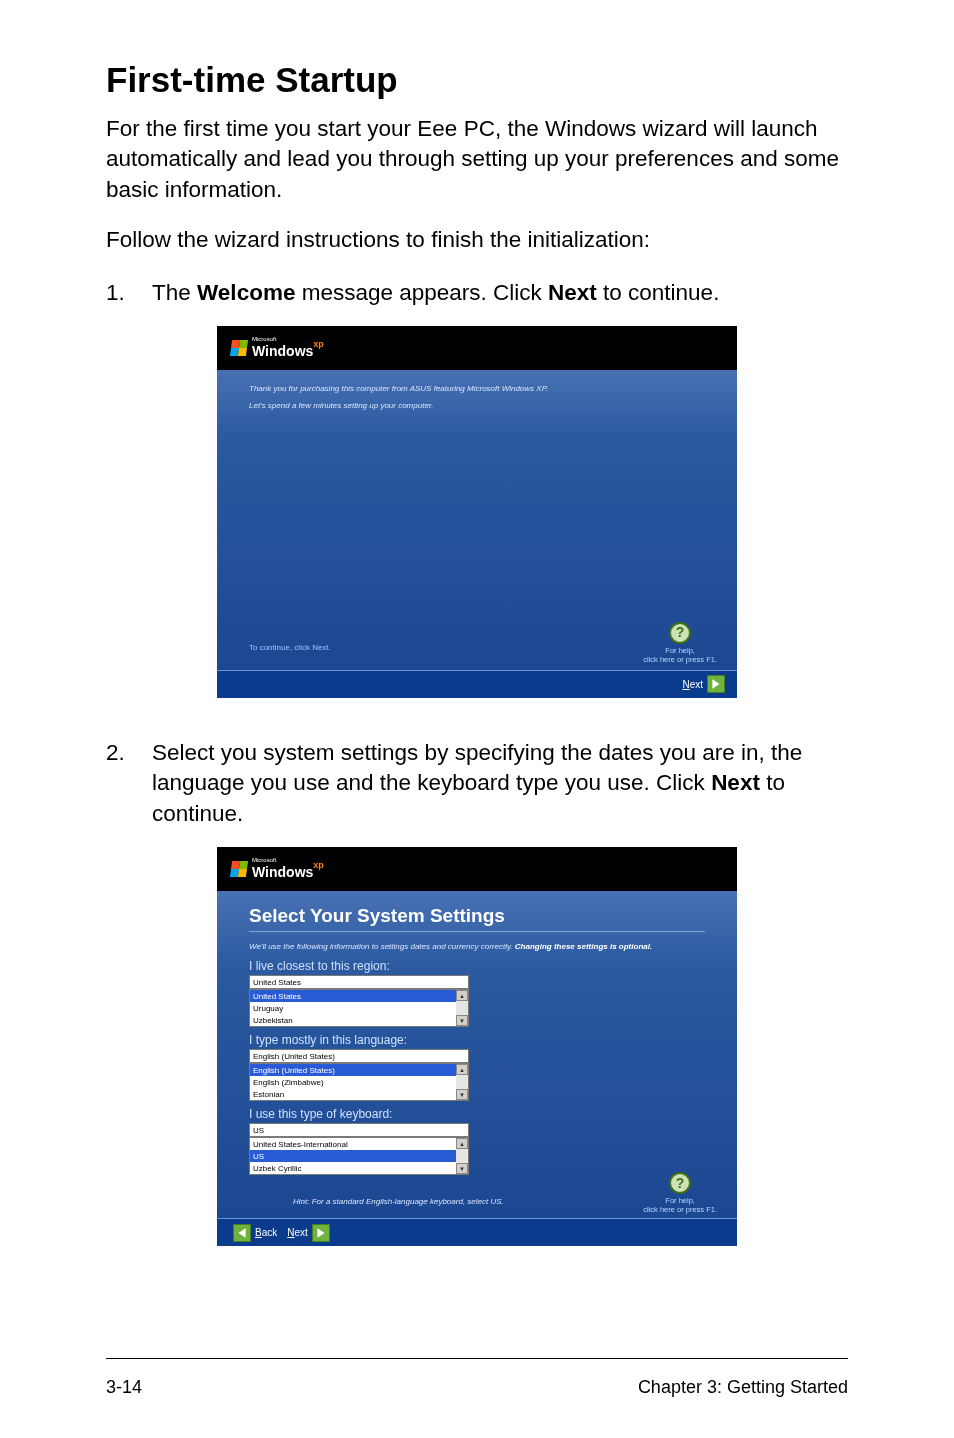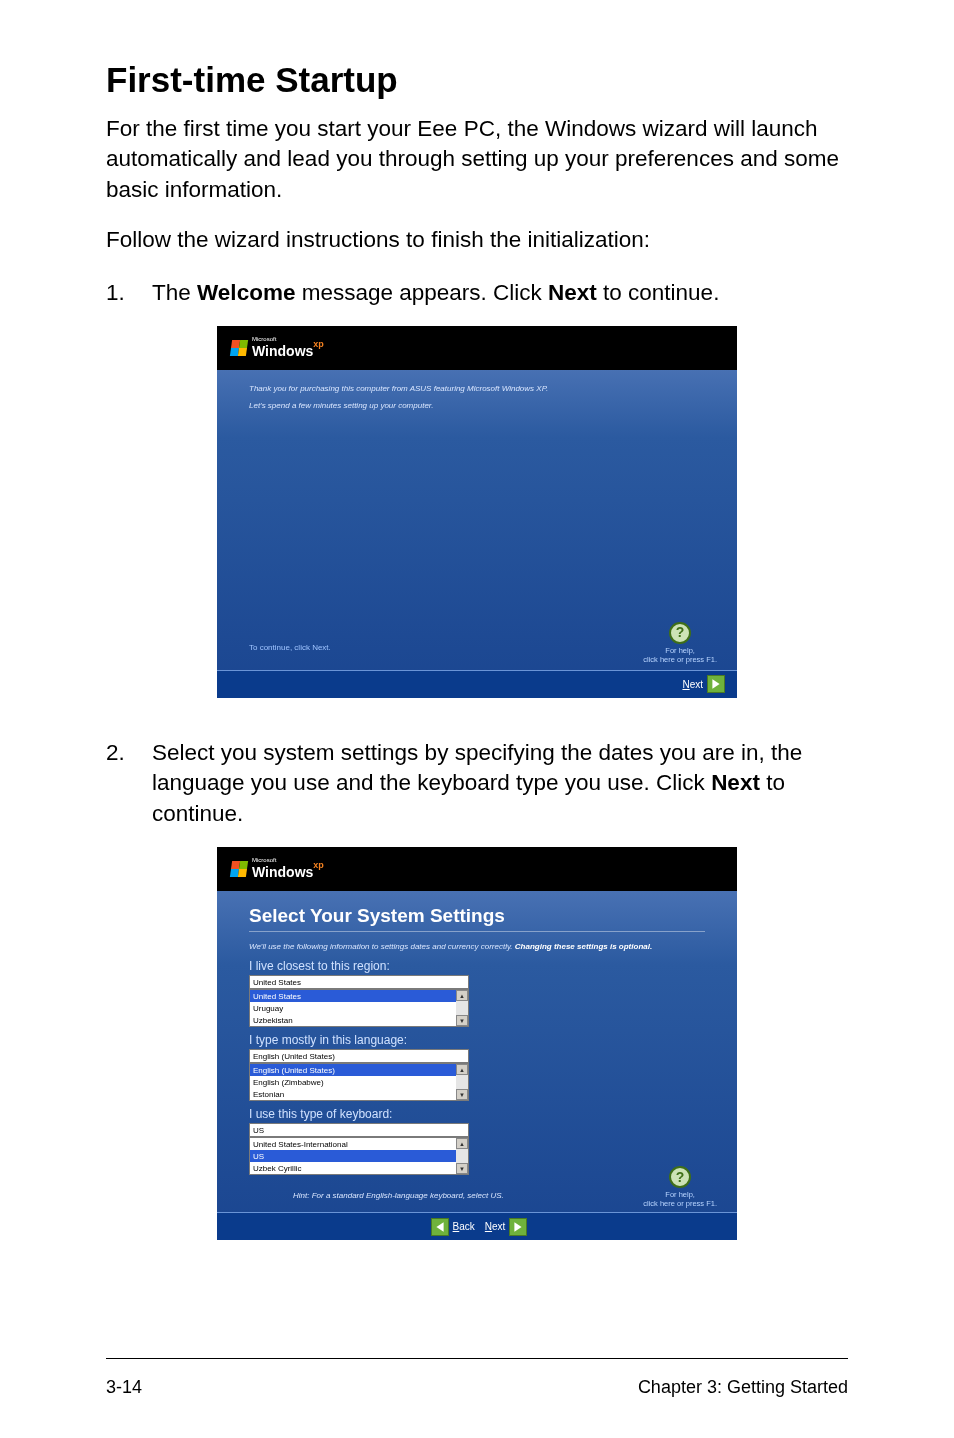--- a/index.html
+++ b/index.html
@@ -90,21 +90,21 @@
     color:#3f6f18; font-weight:700; font-size:14px;
     display:flex; align-items:center; justify-content:center;
     margin:0 auto 2px auto;
   }
   .shot-bottom {
     height: 28px; background:#0a3b8c;
     border-top:1px solid #6a94d6;
     display:flex; align-items:center; justify-content:flex-end;
     padding:0 12px; gap:10px;
   }
-  .shot-bottom.has-back { justify-content: center; padding-left: 16px; }
+  .shot-bottom.has-back { justify-content: flex-start; padding-left: 16px; }
   .nav-btn {
     display:flex; align-items:center; gap:4px;
     font-size:10px; color:#fff;
   }
   .nav-btn .u { text-decoration: underline; }
   .arrow-box {
     width:18px; height:18px; background:#6fb23c;
     display:flex; align-items:center; justify-content:center;
     border:1px solid #4a7a24;
   }
@@ -260,21 +260,21 @@
           <div class="list-row">United States-International</div>
           <div class="list-row sel">US</div>
           <div class="list-row">Uzbek Cyrillic</div>
         </div>
         <div class="list-scroll">
           <div class="scroll-btn">▲</div>
           <div class="scroll-btn">▼</div>
         </div>
       </div>
 
-      <div class="shot-line" style="margin-top:16px;padding-left:44px;">Hint: For a standard English-language keyboard, select US.</div>
+      <div class="shot-line" style="margin-top:22px;padding-left:44px;">Hint: For a standard English-language keyboard, select US.</div>
 
       <div class="shot-help">
         <div class="help-q">?</div>
         <div>For help,</div>
         <div>click here or press F1.</div>
       </div>
     </div>
     <div class="shot-bottom has-back">
       <div class="nav-btn">
         <span class="arrow-box">

